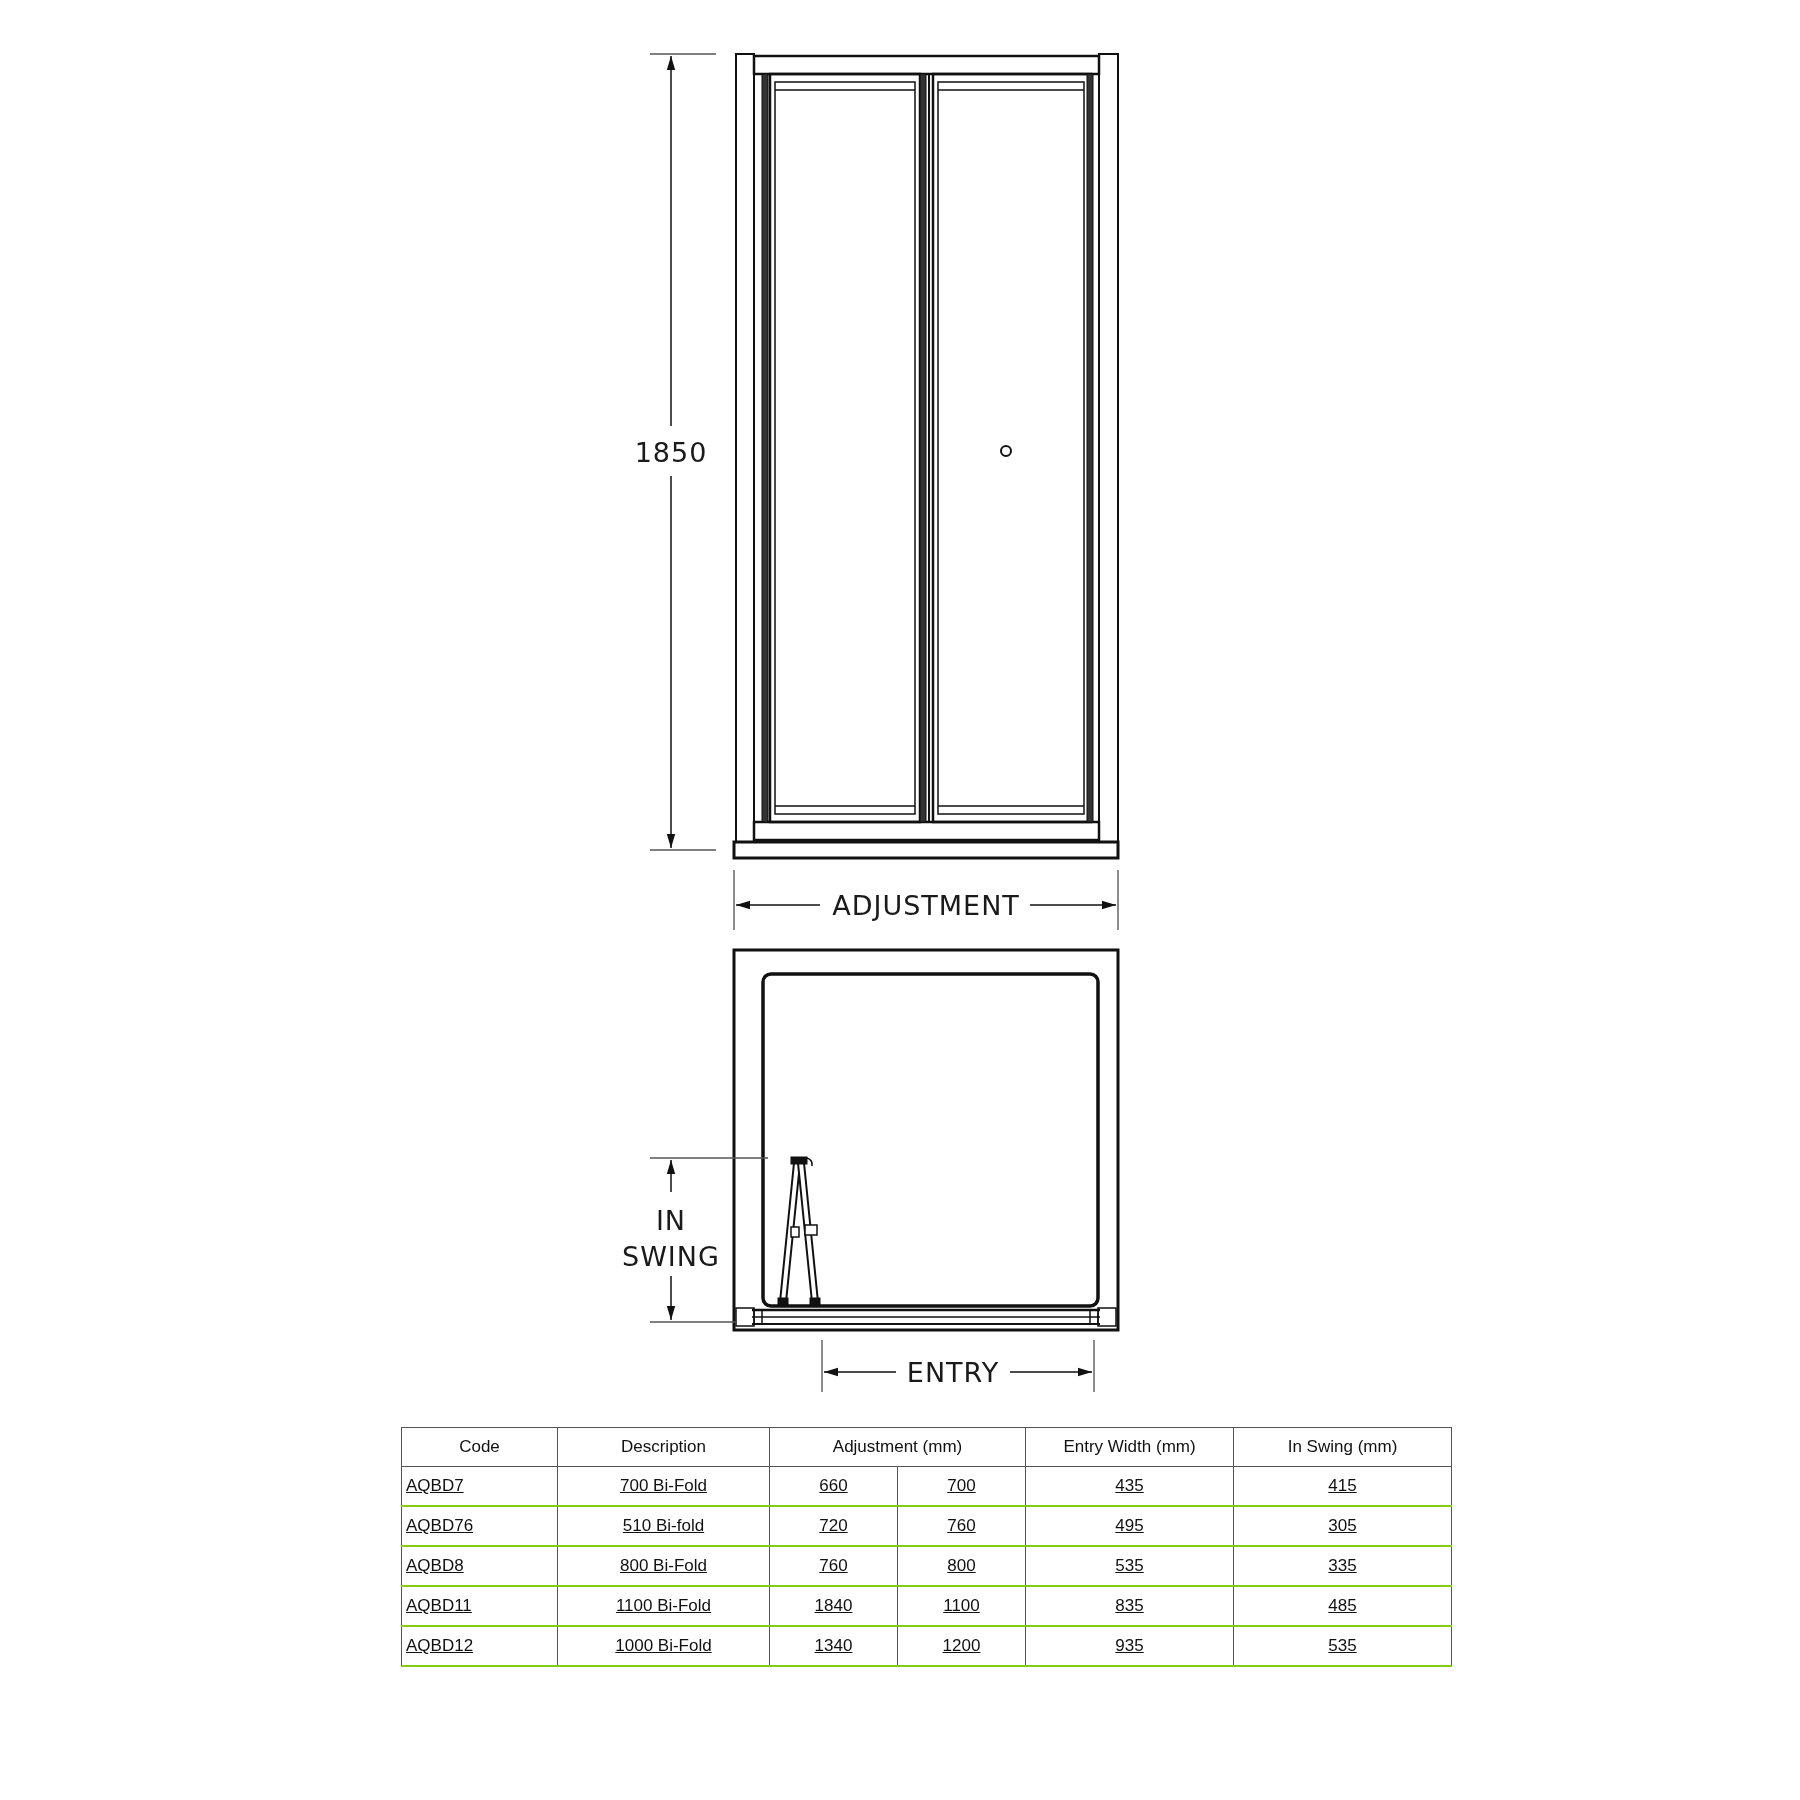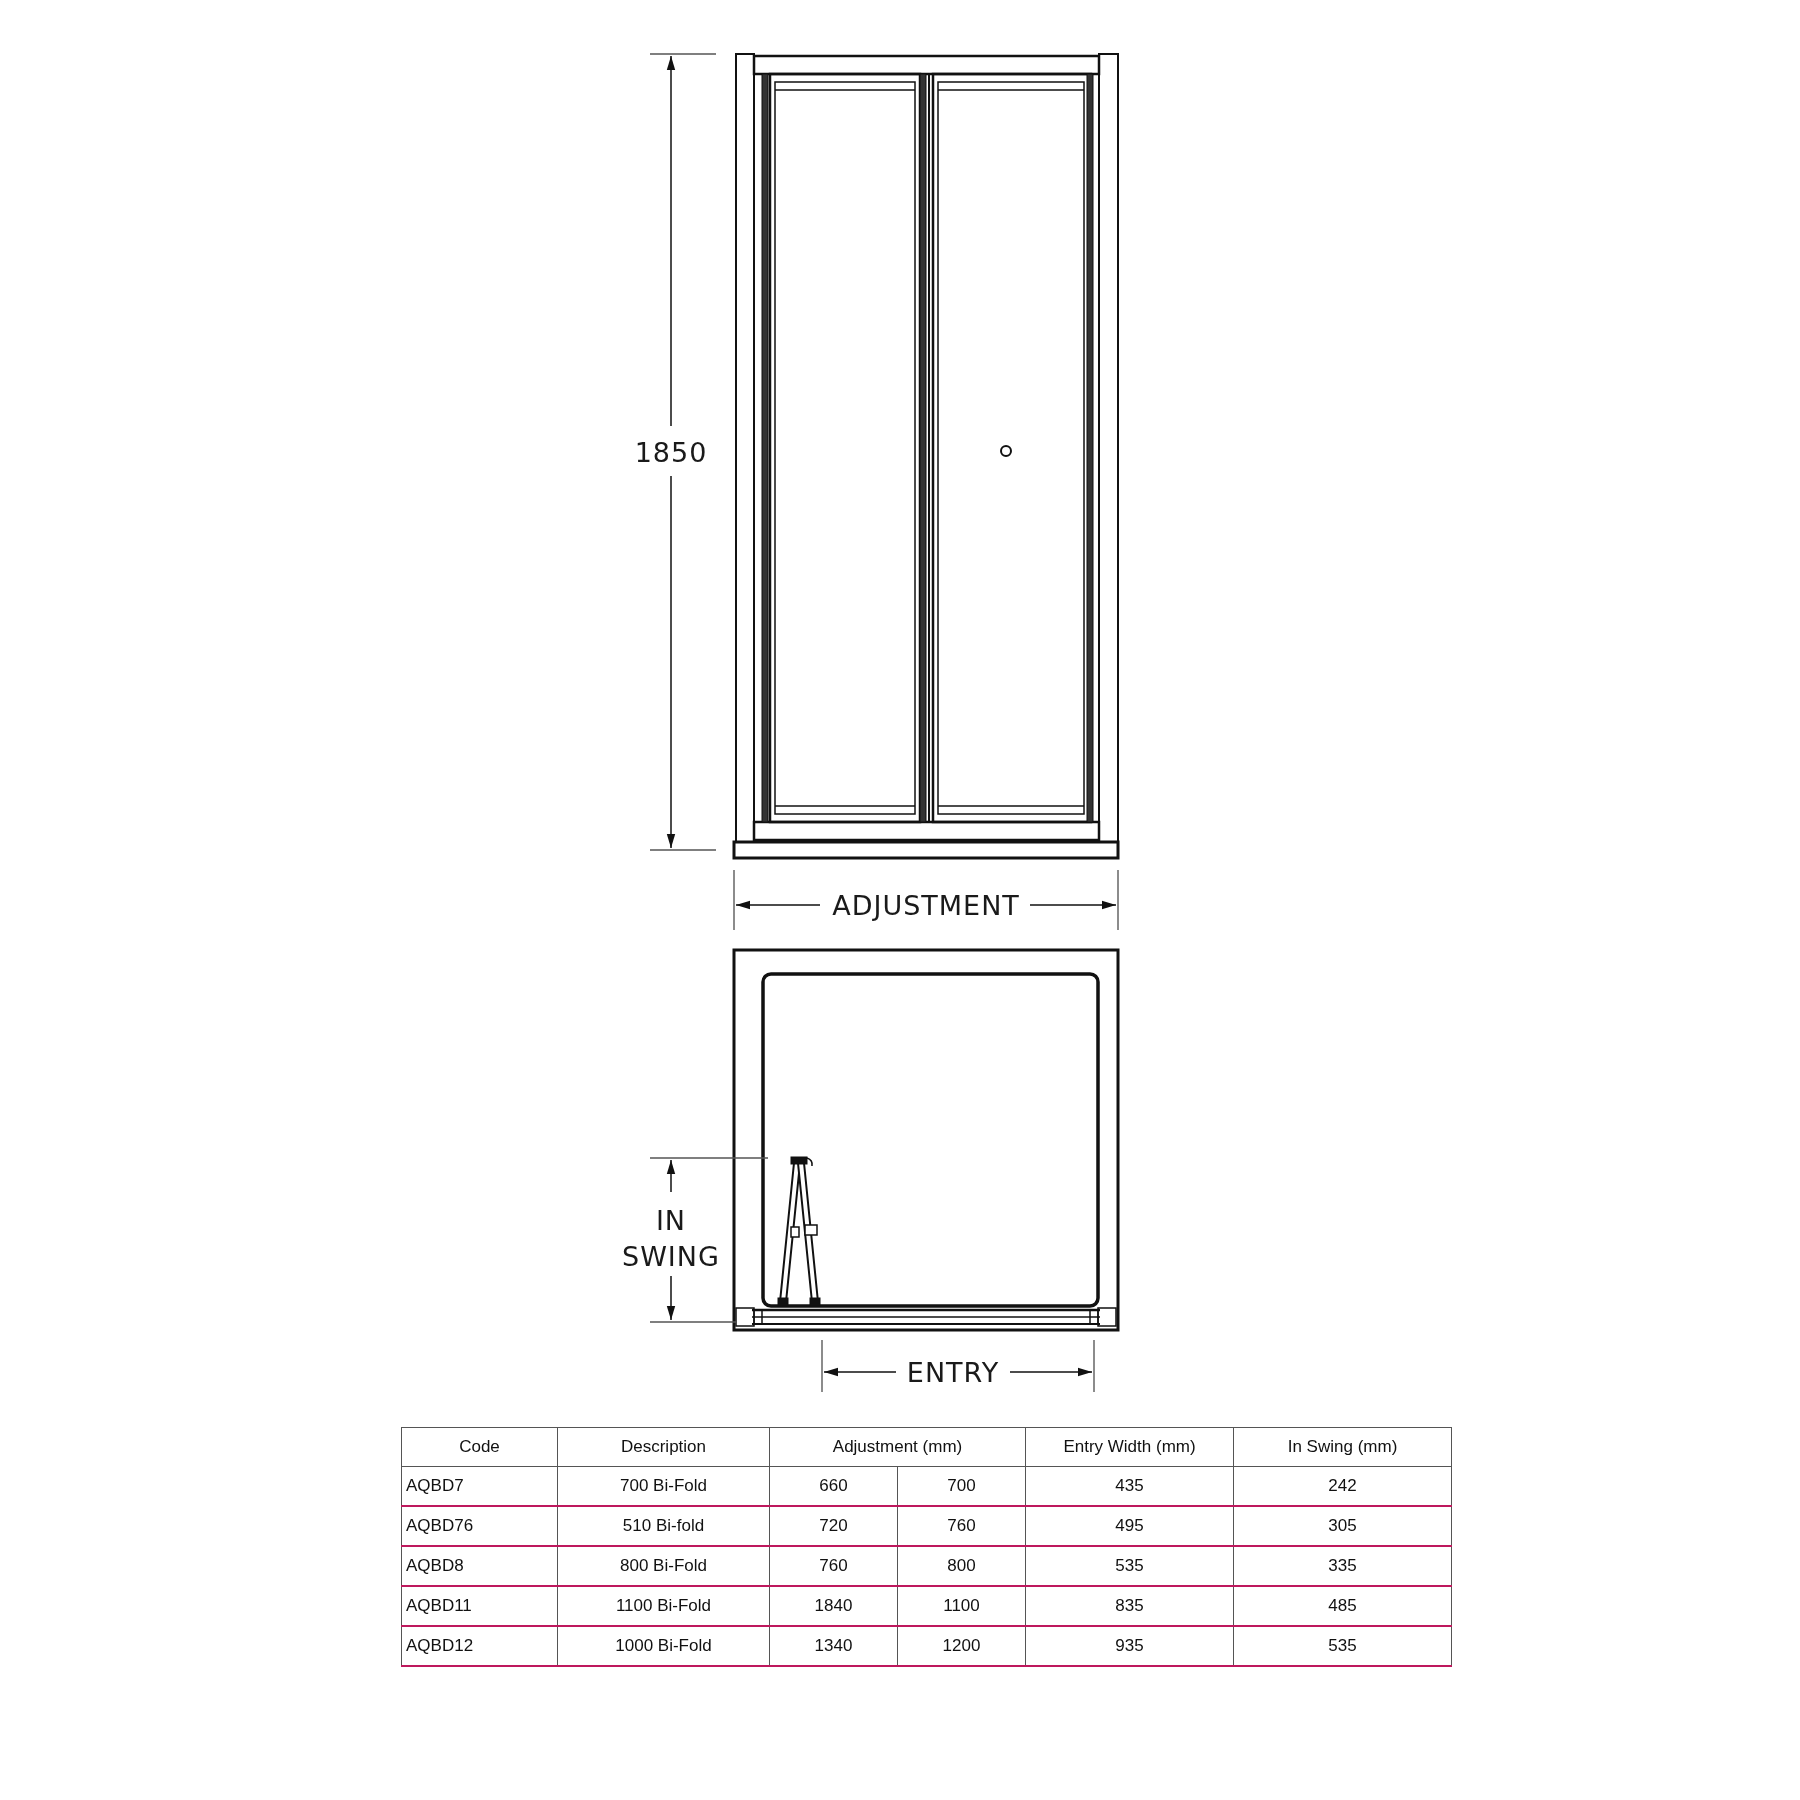--- a/index.html
+++ b/index.html
@@ -6,21 +6,21 @@
     body { width: 1800px; height: 1800px; position: relative; overflow: hidden;
            font-family: "DejaVu Sans", sans-serif; color: #111; }
     #drawing { position: absolute; left: 0; top: 0; width: 1800px; height: 1400px; }
     .dimlabel { font-family: "DejaVu Sans", sans-serif; font-size: 27px; fill: #1a1a1a; letter-spacing: 1px; }
     #spec-table { position: absolute; left: 401px; top: 1427px; width: 1050px;
                   border-collapse: collapse; font-family: "Liberation Sans", sans-serif;
                   font-size: 17px; color: #111; table-layout: fixed; }
     #spec-table th, #spec-table td { border: 1.5px solid #555; height: 38px; padding: 0 4px;
                   text-align: center; font-weight: normal; white-space: nowrap; }
     #spec-table td.code { text-align: left; }
-    #spec-table tr.data-row td { border-bottom: 2px solid #be185d; }
+    #spec-table tr.data-row td { border-bottom: 2px solid #84cc16; text-decoration: underline; }
   </style>
 </head>
 <body>
 
 <svg id="drawing" viewBox="0 0 1800 1400" xmlns="http://www.w3.org/2000/svg">
   <defs>
     <marker id="arr" viewBox="0 0 10 10" refX="10" refY="5" markerWidth="14" markerHeight="14" orient="auto-start-reverse" markerUnits="userSpaceOnUse">
       <path d="M0,2 L10,5 L0,8 z" fill="#111"></path>
     </marker>
   </defs>
@@ -141,21 +141,21 @@
       <th>In Swing (mm)</th>
     </tr>
   </thead>
   <tbody>
     <tr class="data-row">
       <td class="code">AQBD7</td>
       <td>700 Bi-Fold</td>
       <td>660</td>
       <td>700</td>
       <td>435</td>
-      <td>242</td>
+      <td>415</td>
     </tr>
     <tr class="data-row">
       <td class="code">AQBD76</td>
       <td>510 Bi-fold</td>
       <td>720</td>
       <td>760</td>
       <td>495</td>
       <td>305</td>
     </tr>
     <tr class="data-row">

